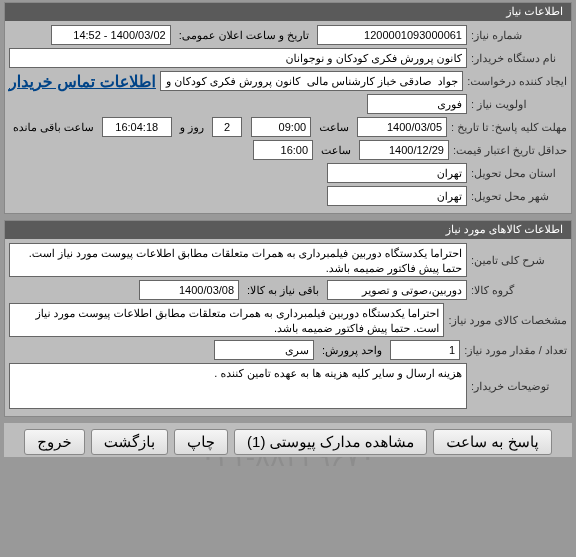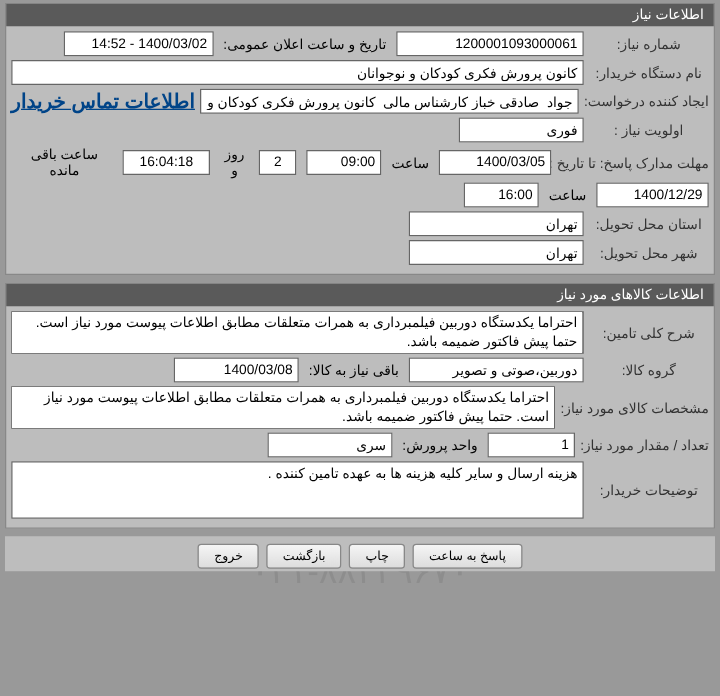--- a/index.html
+++ b/index.html
@@ -30,21 +30,21 @@
   display: flex;
   align-items: center;
   margin: 3px 0;
   gap: 4px;
 }
 .label {
   font-size: 11px;
   color: #333;
   white-space: nowrap;
   min-width: 96px;
-  text-align: center;
+  text-align: left;
 }
 .label-xs { min-width: auto; padding: 0 4px; text-align: center; }
 input[type=text], textarea {
   background: #fff;
   border: 1px solid #666;
   font-family: Tahoma, Arial, sans-serif;
   font-size: 11px;
   padding: 2px 4px;
   height: 20px;
   direction: rtl;
@@ -69,21 +69,21 @@
   padding: 6px 0 2px 0;
   background: #bdbdbd;
   margin: 0 4px;
 }
 .btn {
   background: linear-gradient(#f5f5f5, #ddd);
   border: 1px solid #888;
   border-radius: 3px;
   padding: 3px 12px;
   font-family: Tahoma, Arial, sans-serif;
-  font-size: 10px;
+  font-size: 15px;
   cursor: pointer;
 }
 .watermark {
   position: absolute;
   left: 50%; top: 440px;
   transform: translate(-50%, 0);
   font-size: 28px;
   color: rgba(0,0,0,0.08);
   letter-spacing: 4px;
   pointer-events: none;
@@ -114,32 +114,33 @@
     <input type="text" class="w-full" value="جواد  صادقی خباز کارشناس مالی  کانون پرورش فکری کودکان و نوجوانان" style="">
     <span class="link">اطلاعات تماس خریدار</span>
   </div>
 
   <div class="row">
     <span class="label">اولویت نیاز :</span>
     <input type="text" style="width: 100px;" value="فوری">
   </div>
 
   <div class="row">
-    <span class="label"><span>مهلت مدارک پاسخ:</span>&nbsp;<span>تا تاریخ :</span></span>
+    <span class="label"><span>مهلت کلیه پاسخ:</span>&nbsp;<span>تا تاریخ :</span></span>
     <input type="text" style="width: 90px;" value="1400/03/05">
     <span class="label-xs">ساعت</span>
     <input type="text" style="width: 60px;" value="09:00">
     <span style="flex:1"></span>
     <input type="text" style="width: 30px; text-align: center;" value="2">
     <span class="label-xs">روز و</span>
     <input type="text" style="width: 70px; text-align: center;" value="16:04:18">
     <span class="label-xs">ساعت باقی مانده</span>
   </div>
 
   <div class="row">
+    <span class="label">حداقل تاریخ اعتبار قیمت:</span>
     <input type="text" style="width: 90px;" value="1400/12/29">
     <span class="label-xs">ساعت</span>
     <input type="text" style="width: 60px;" value="16:00">
   </div>
 
   <div class="row">
     <span class="label">استان محل تحویل:</span>
     <input type="text" style="width: 140px;" value="تهران">
   </div>
 
@@ -179,16 +180,17 @@
   <div class="row">
     <span class="label">توضیحات خریدار:</span>
     <textarea class="w-full" style="height: 46px;">هزینه ارسال و سایر کلیه هزینه ها به عهده تامین کننده .</textarea>
   </div>
 </div>
 
 <div class="watermark">۰۲۱-۸۸۲۴۹۶۷۰</div>
 
 <div class="btn-bar">
   <button class="btn">پاسخ به ساعت</button>
+  <button class="btn">مشاهده مدارک پیوستی (1)</button>
   <button class="btn">چاپ</button>
   <button class="btn">بازگشت</button>
   <button class="btn">خروج</button>
 </div>
 
 </body></html>

